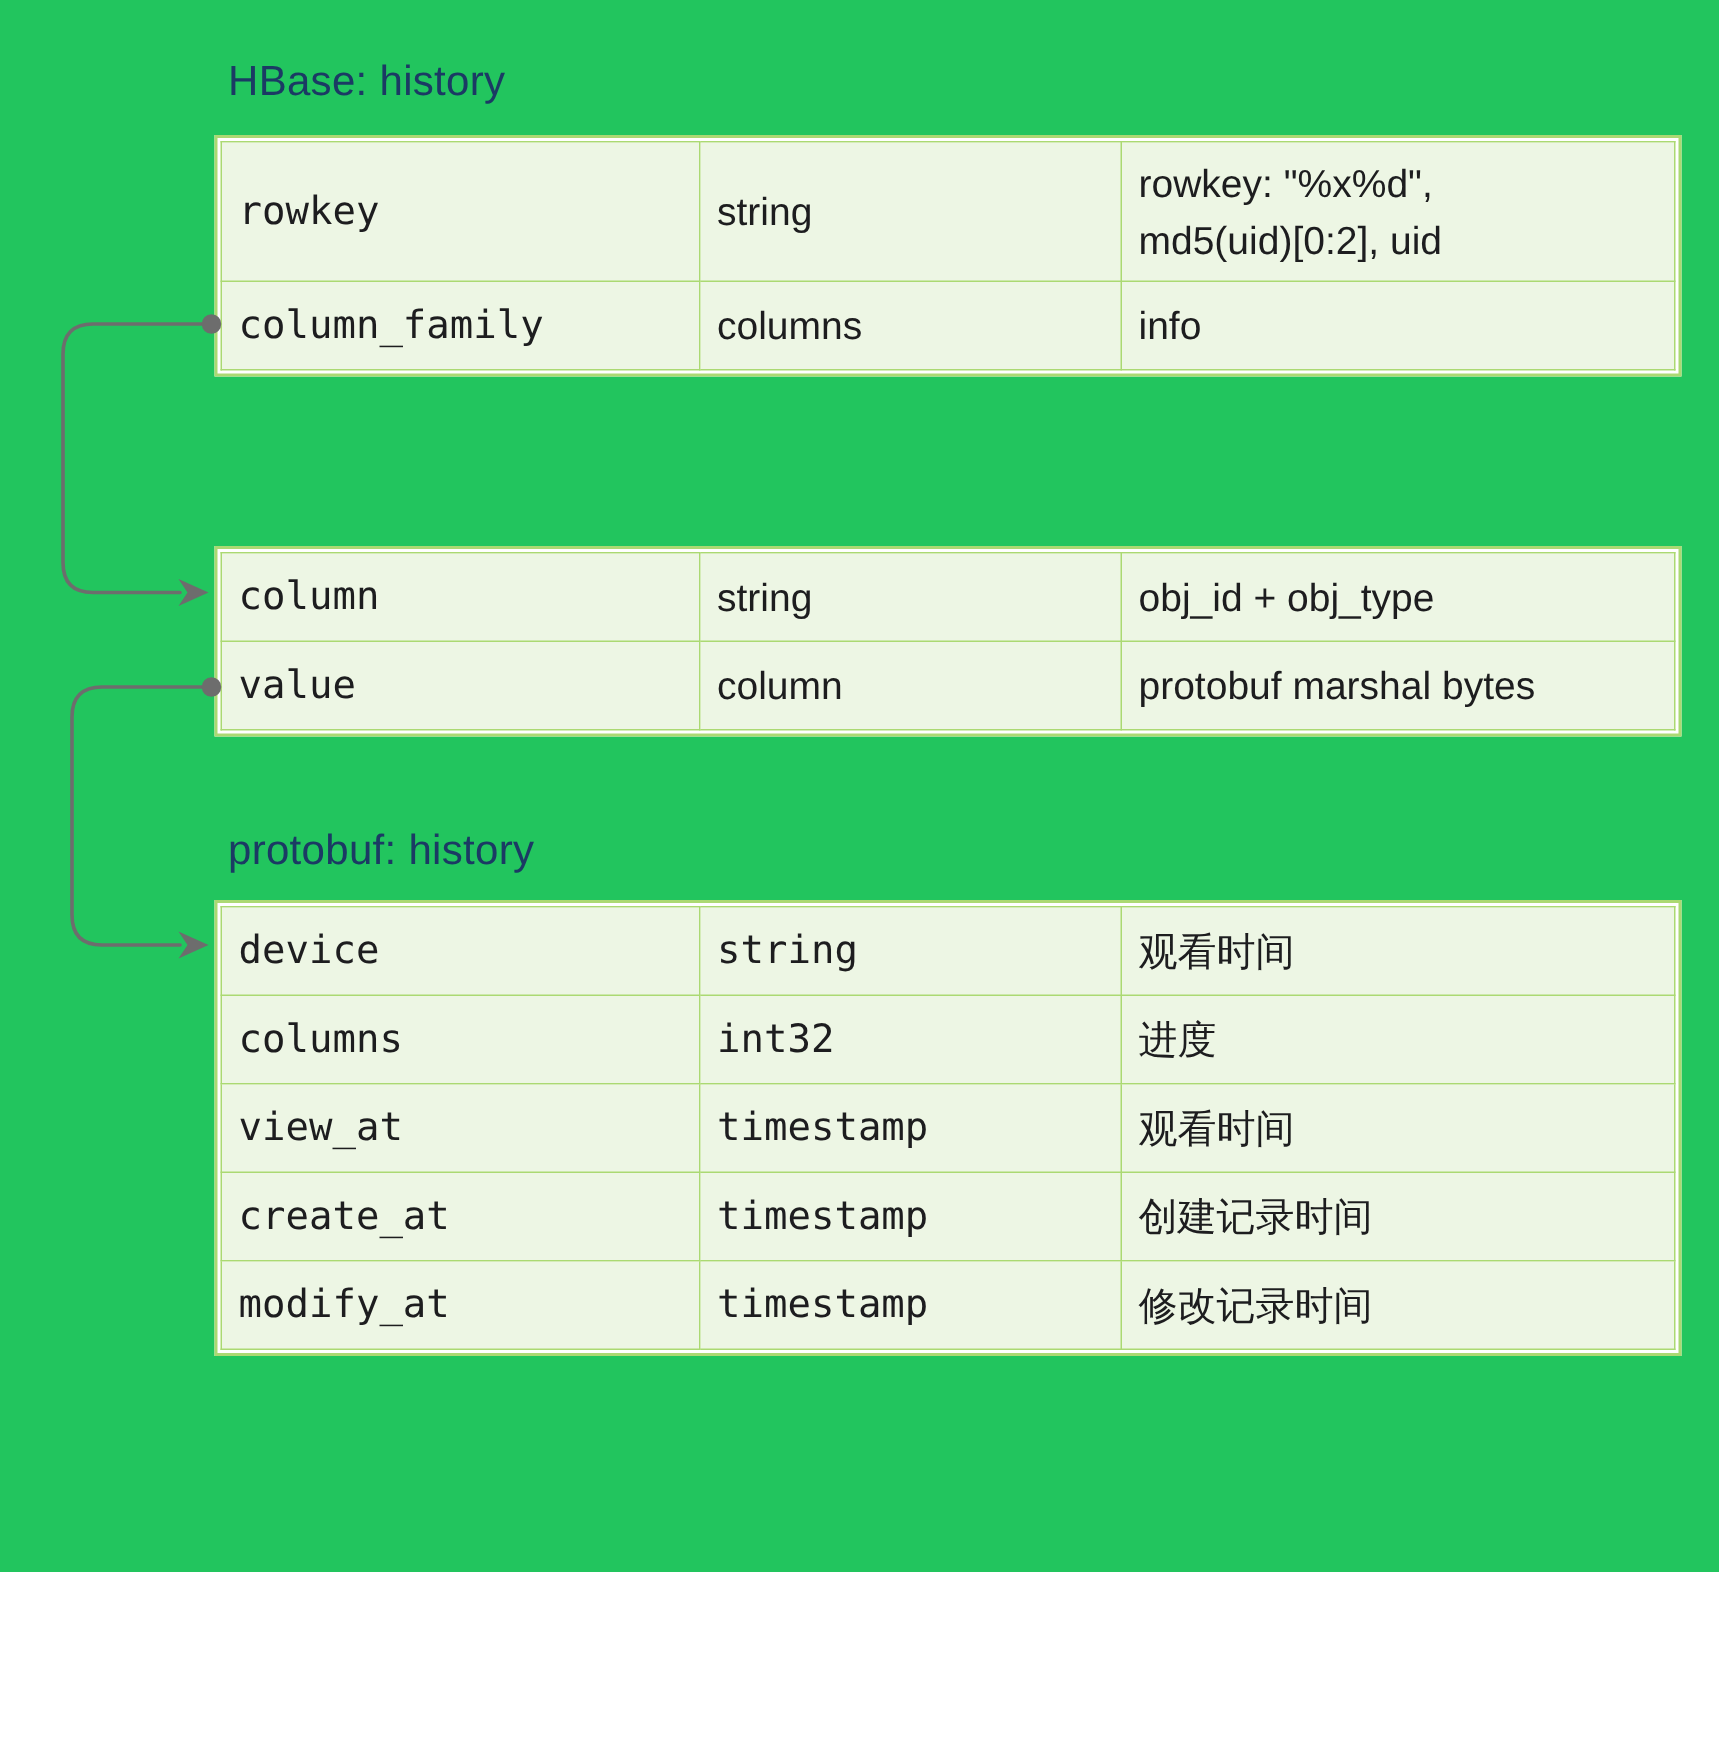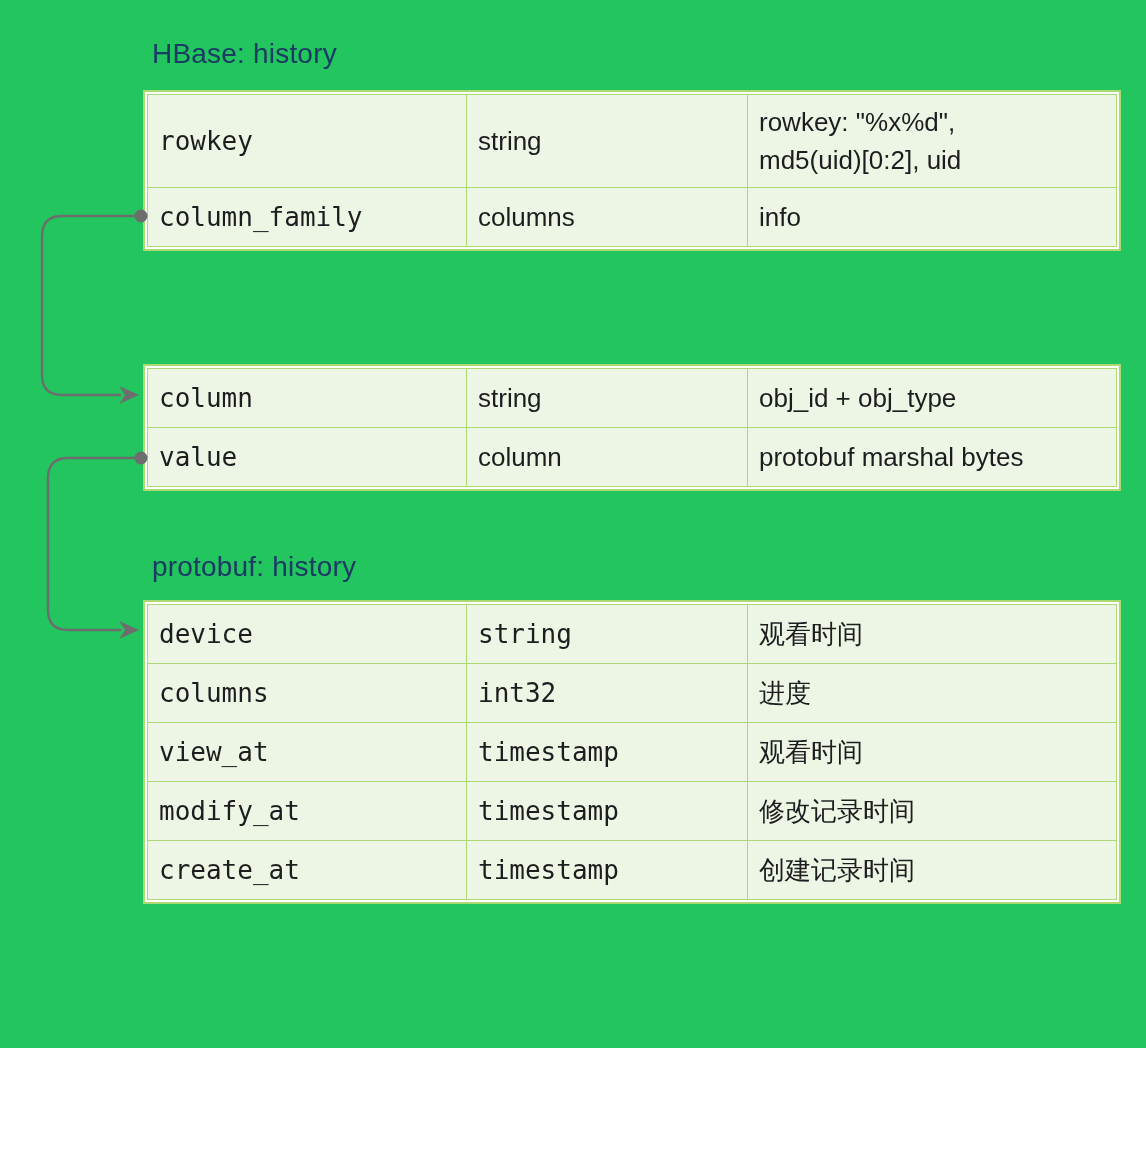--- a/index.html
+++ b/index.html
@@ -121,28 +121,28 @@
             <td class="c-field">columns</td>
             <td class="c-type">int32</td>
             <td class="c-desc">进度</td>
           </tr>
           <tr>
             <td class="c-field">view_at</td>
             <td class="c-type">timestamp</td>
             <td class="c-desc">观看时间</td>
           </tr>
           <tr>
+            <td class="c-field">create_at</td>
+            <td class="c-type">timestamp</td>
+            <td class="c-desc">创建记录时间</td>
+          </tr>
+          <tr>
             <td class="c-field">modify_at</td>
             <td class="c-type">timestamp</td>
             <td class="c-desc">修改记录时间</td>
-          </tr>
-          <tr>
-            <td class="c-field">create_at</td>
-            <td class="c-type">timestamp</td>
-            <td class="c-desc">创建记录时间</td>
           </tr>
         </tbody>
     </table>
   </div>
 
   <svg id="arrow-overlay" viewBox="0 0 1146 1176" xmlns="http://www.w3.org/2000/svg">
     <g stroke="#6d6d6d" fill="none" stroke-width="2.4" stroke-linecap="round">
       <path d="M 141 216 H 62 Q 42 216 42 236 V 375 Q 42 395 62 395 H 120"></path>
       <circle cx="141" cy="216" r="6.5" fill="#6d6d6d" stroke="none"></circle>
       <path d="M 119 386 L 139 395 L 119 404 L 125 395 Z" fill="#6d6d6d" stroke="none"></path>

